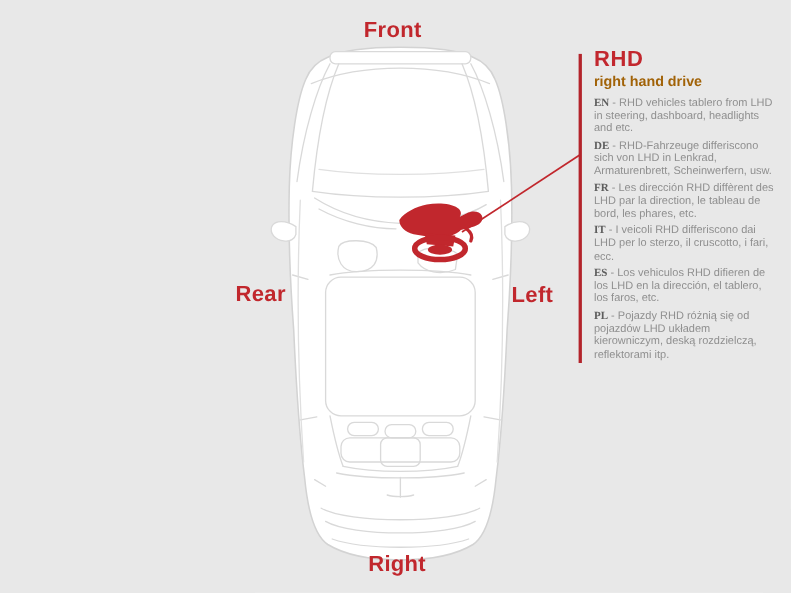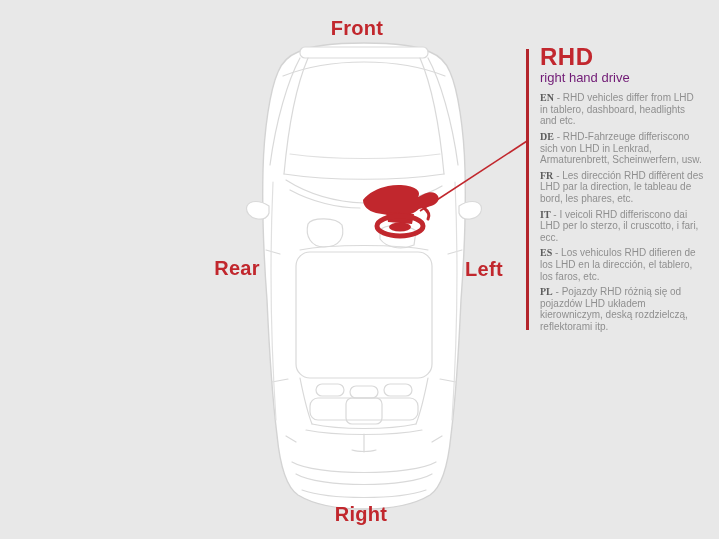--- a/index.html
+++ b/index.html
@@ -13,24 +13,24 @@
     font-size:20px;font-weight:700;color:#c1272d;letter-spacing:.3px;
     white-space:nowrap;
   }
   .car-svg{position:absolute;left:0;top:0;}
   .panel{position:absolute;left:526px;top:44px;width:188px;}
   .panel-border{
     position:absolute;left:0;top:5px;width:3px;height:281px;background:#b3242b;
   }
   .panel-content{position:absolute;left:14px;top:0;width:164px;}
   .panel-title{
-    font-size:24px;font-weight:700;color:#c2272e;line-height:1.05;letter-spacing:.5px;
+    font-size:20px;font-weight:700;color:#c2272e;line-height:1.05;letter-spacing:.5px;
   }
   .panel-subtitle{
-    font-size:13px;font-weight:400;color:#701a75;margin-top:1px;
+    font-size:13px;font-weight:700;color:#a16207;margin-top:1px;
   }
   .entries{margin-top:7px;}
   .entry{
     margin:0 0 4px 0;font-size:10px;line-height:11.6px;color:#8f8f8f;
   }
   .entry .code{font-weight:700;color:#5d5d5d;font-family:Liberation Serif, serif;}
 </style>
 </head>
 <body>
 
@@ -121,21 +121,21 @@
   <div class="dir-label" style="left:484px;top:269px">Left</div>
   <div class="dir-label" style="left:361px;top:514px">Right</div>
 
   <div class="panel">
     <div class="panel-border"></div>
     <div class="panel-content">
       <div class="panel-title">RHD</div>
       <div class="panel-subtitle">right hand drive</div>
       <div class="entries">
 
-          <p class="entry"><span class="code">EN</span> <span>- RHD vehicles differ from LHD in tablero, dashboard, headlights and etc.</span></p>
+          <p class="entry"><span class="code">EN</span> <span>- RHD vehicles tablero from LHD in steering, dashboard, headlights and etc.</span></p>
 
           <p class="entry"><span class="code">DE</span> <span>- RHD-Fahrzeuge differiscono sich von LHD in Lenkrad, Armaturenbrett, Scheinwerfern, usw.</span></p>
 
           <p class="entry"><span class="code">FR</span> <span>- Les dirección RHD diffèrent des LHD par la direction, le tableau de bord, les phares, etc.</span></p>
 
           <p class="entry"><span class="code">IT</span> <span>- I veicoli RHD differiscono dai LHD per lo sterzo, il cruscotto, i fari, ecc.</span></p>
 
           <p class="entry"><span class="code">ES</span> <span>- Los vehiculos RHD difieren de los LHD en la dirección, el tablero, los faros, etc.</span></p>
 
           <p class="entry"><span class="code">PL</span> <span>- Pojazdy RHD różnią się od pojazdów LHD układem kierowniczym, deską rozdzielczą, reflektorami itp.</span></p>

